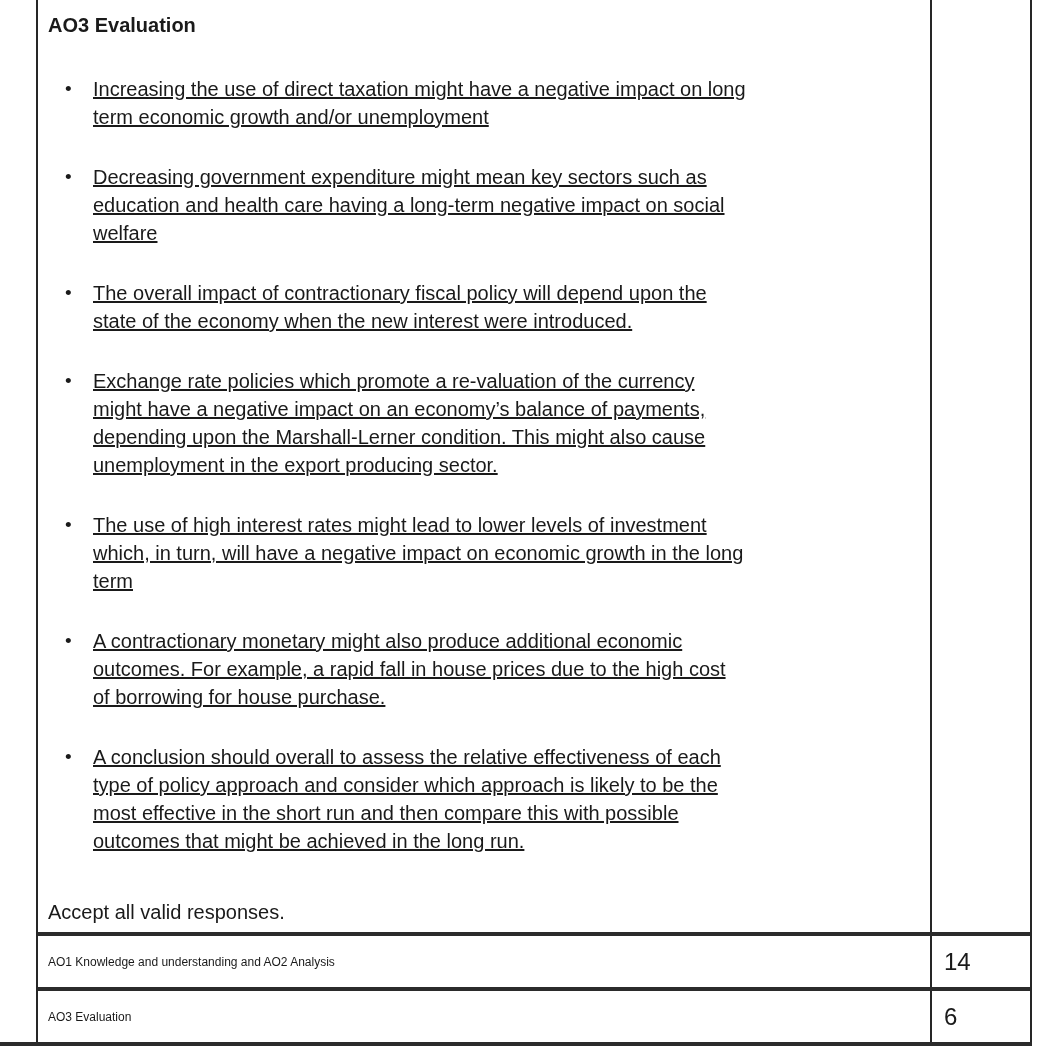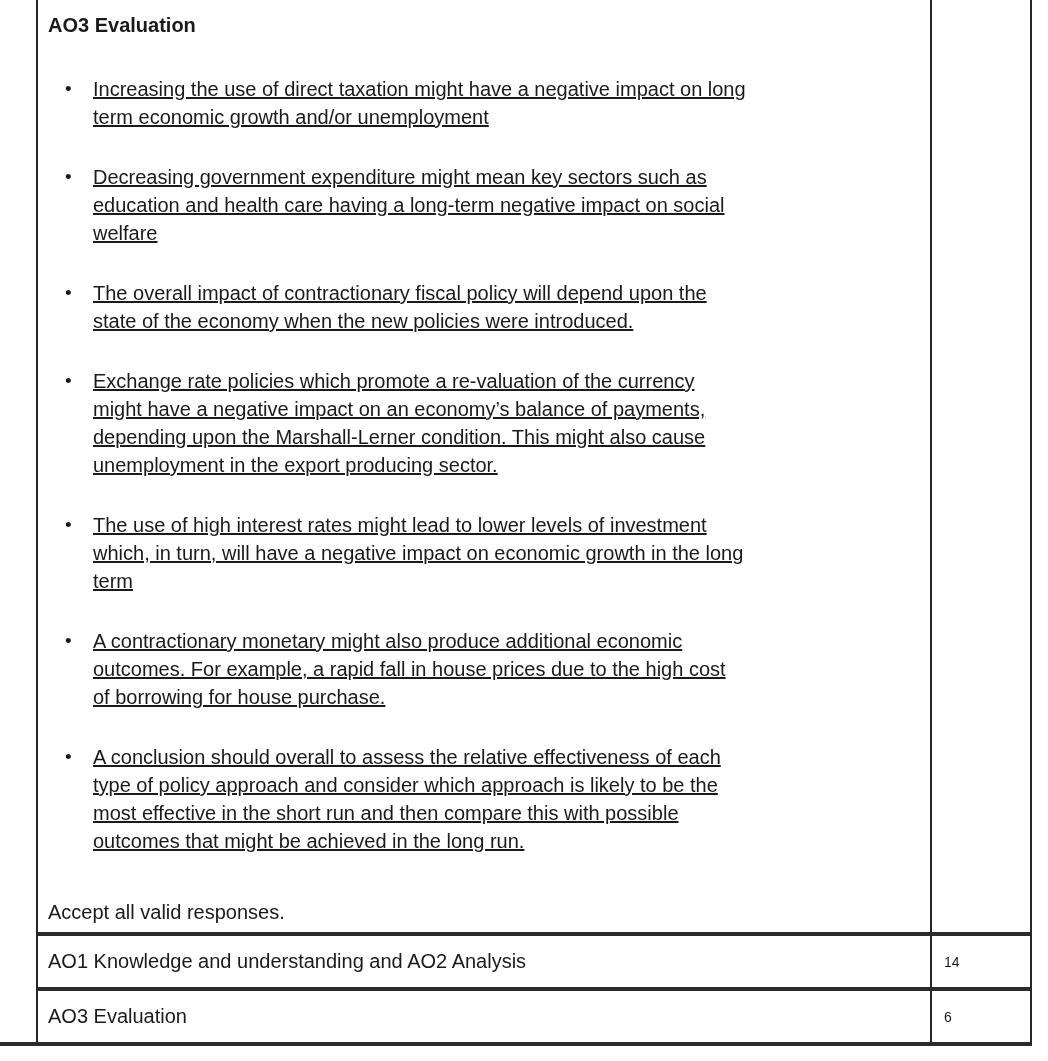--- a/index.html
+++ b/index.html
@@ -81,28 +81,28 @@
     height: 55px;
     border-top: 4px solid #2b2b2b;
     display: flex;
   }
   .score-label {
     flex: 1 1 auto;
     border-right: 2px solid #262626;
     display: flex;
     align-items: center;
     padding-left: 10px;
-    font-size: 20px;
+    font-size: 12px;
   }
   .score-value {
     flex: 0 0 98px;
     display: flex;
     align-items: center;
     padding-left: 12px;
-    font-size: 14px;
+    font-size: 24px;
   }
 </style>
 </head>
 <body>
 
 <div class="page">
   <div class="markscheme-table">
 
     <div class="qnum-col"></div>
 
@@ -122,21 +122,21 @@
           <div class="bullet-item">
             <span class="bullet-marker">•</span>
             <span class="bullet-text">Decreasing government expenditure might mean key sectors such as
 education and health care having a long-term negative impact on social
 welfare</span>
           </div>
 
           <div class="bullet-item">
             <span class="bullet-marker">•</span>
             <span class="bullet-text">The overall impact of contractionary fiscal policy will depend upon the
-state of the economy when the new policies were introduced.</span>
+state of the economy when the new interest were introduced.</span>
           </div>
 
           <div class="bullet-item">
             <span class="bullet-marker">•</span>
             <span class="bullet-text">Exchange rate policies which promote a re-valuation of the currency
 might have a negative impact on an economy’s balance of payments,
 depending upon the Marshall-Lerner condition. This might also cause
 unemployment in the export producing sector.</span>
           </div>
 

